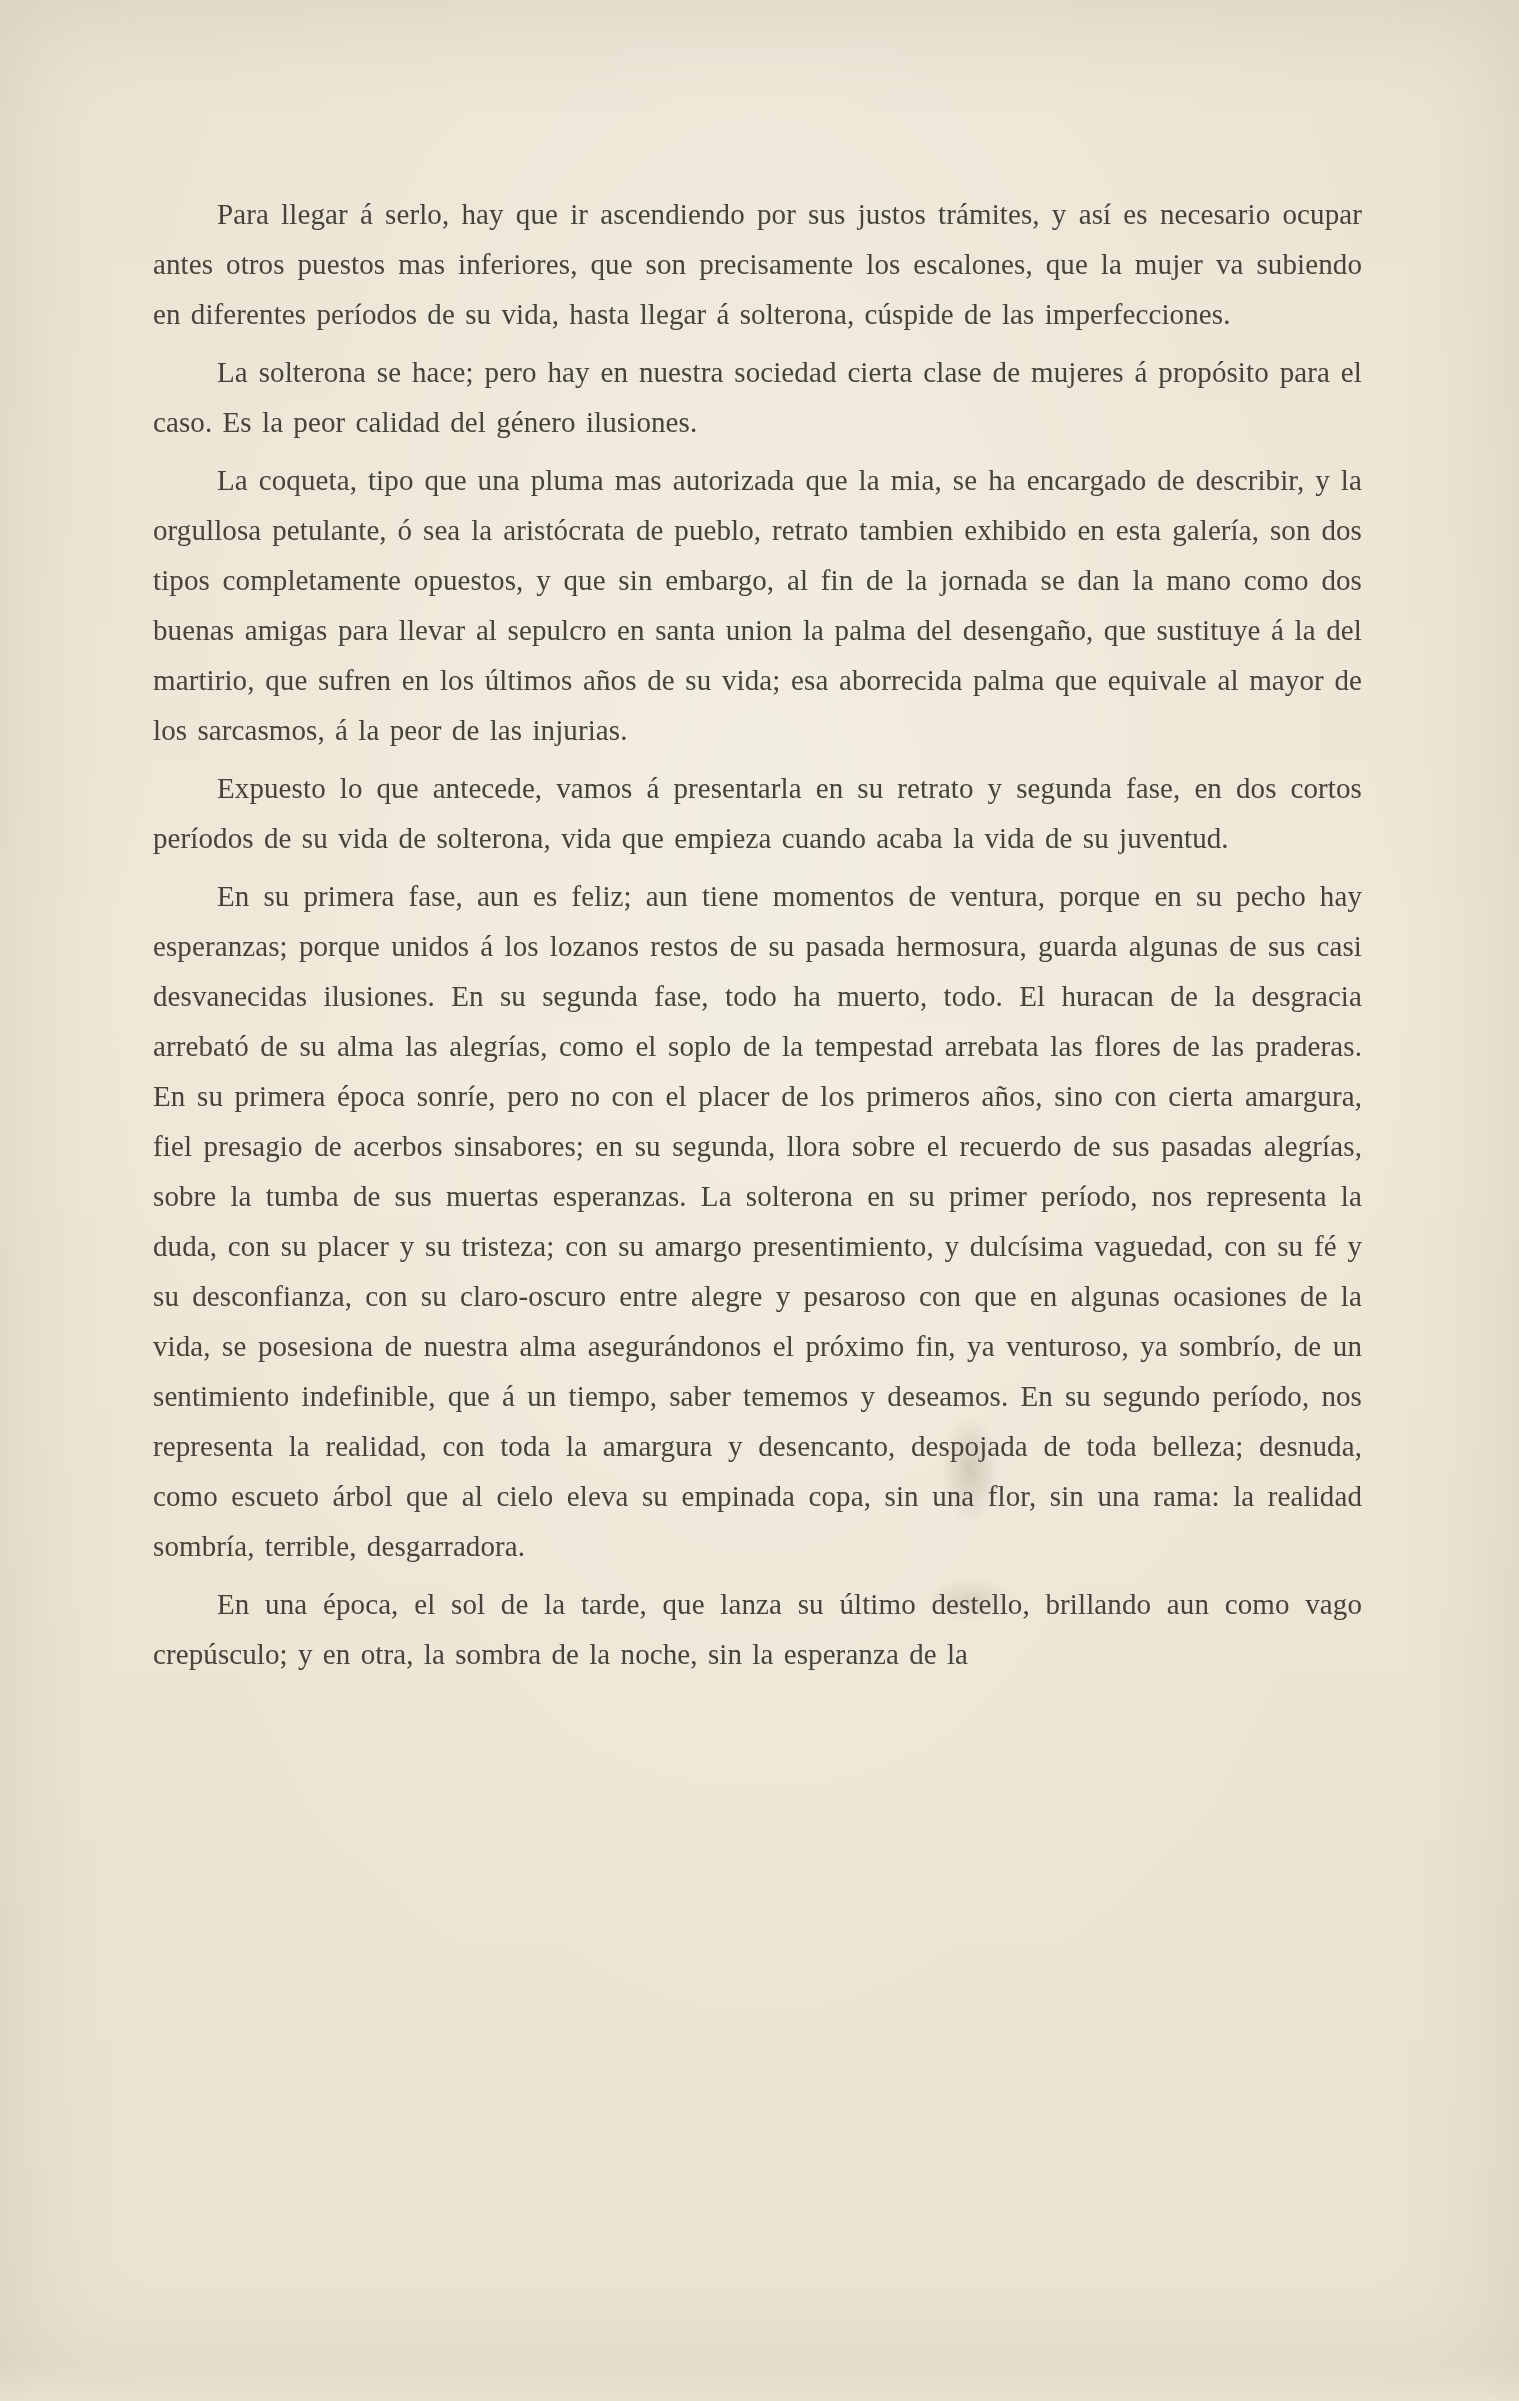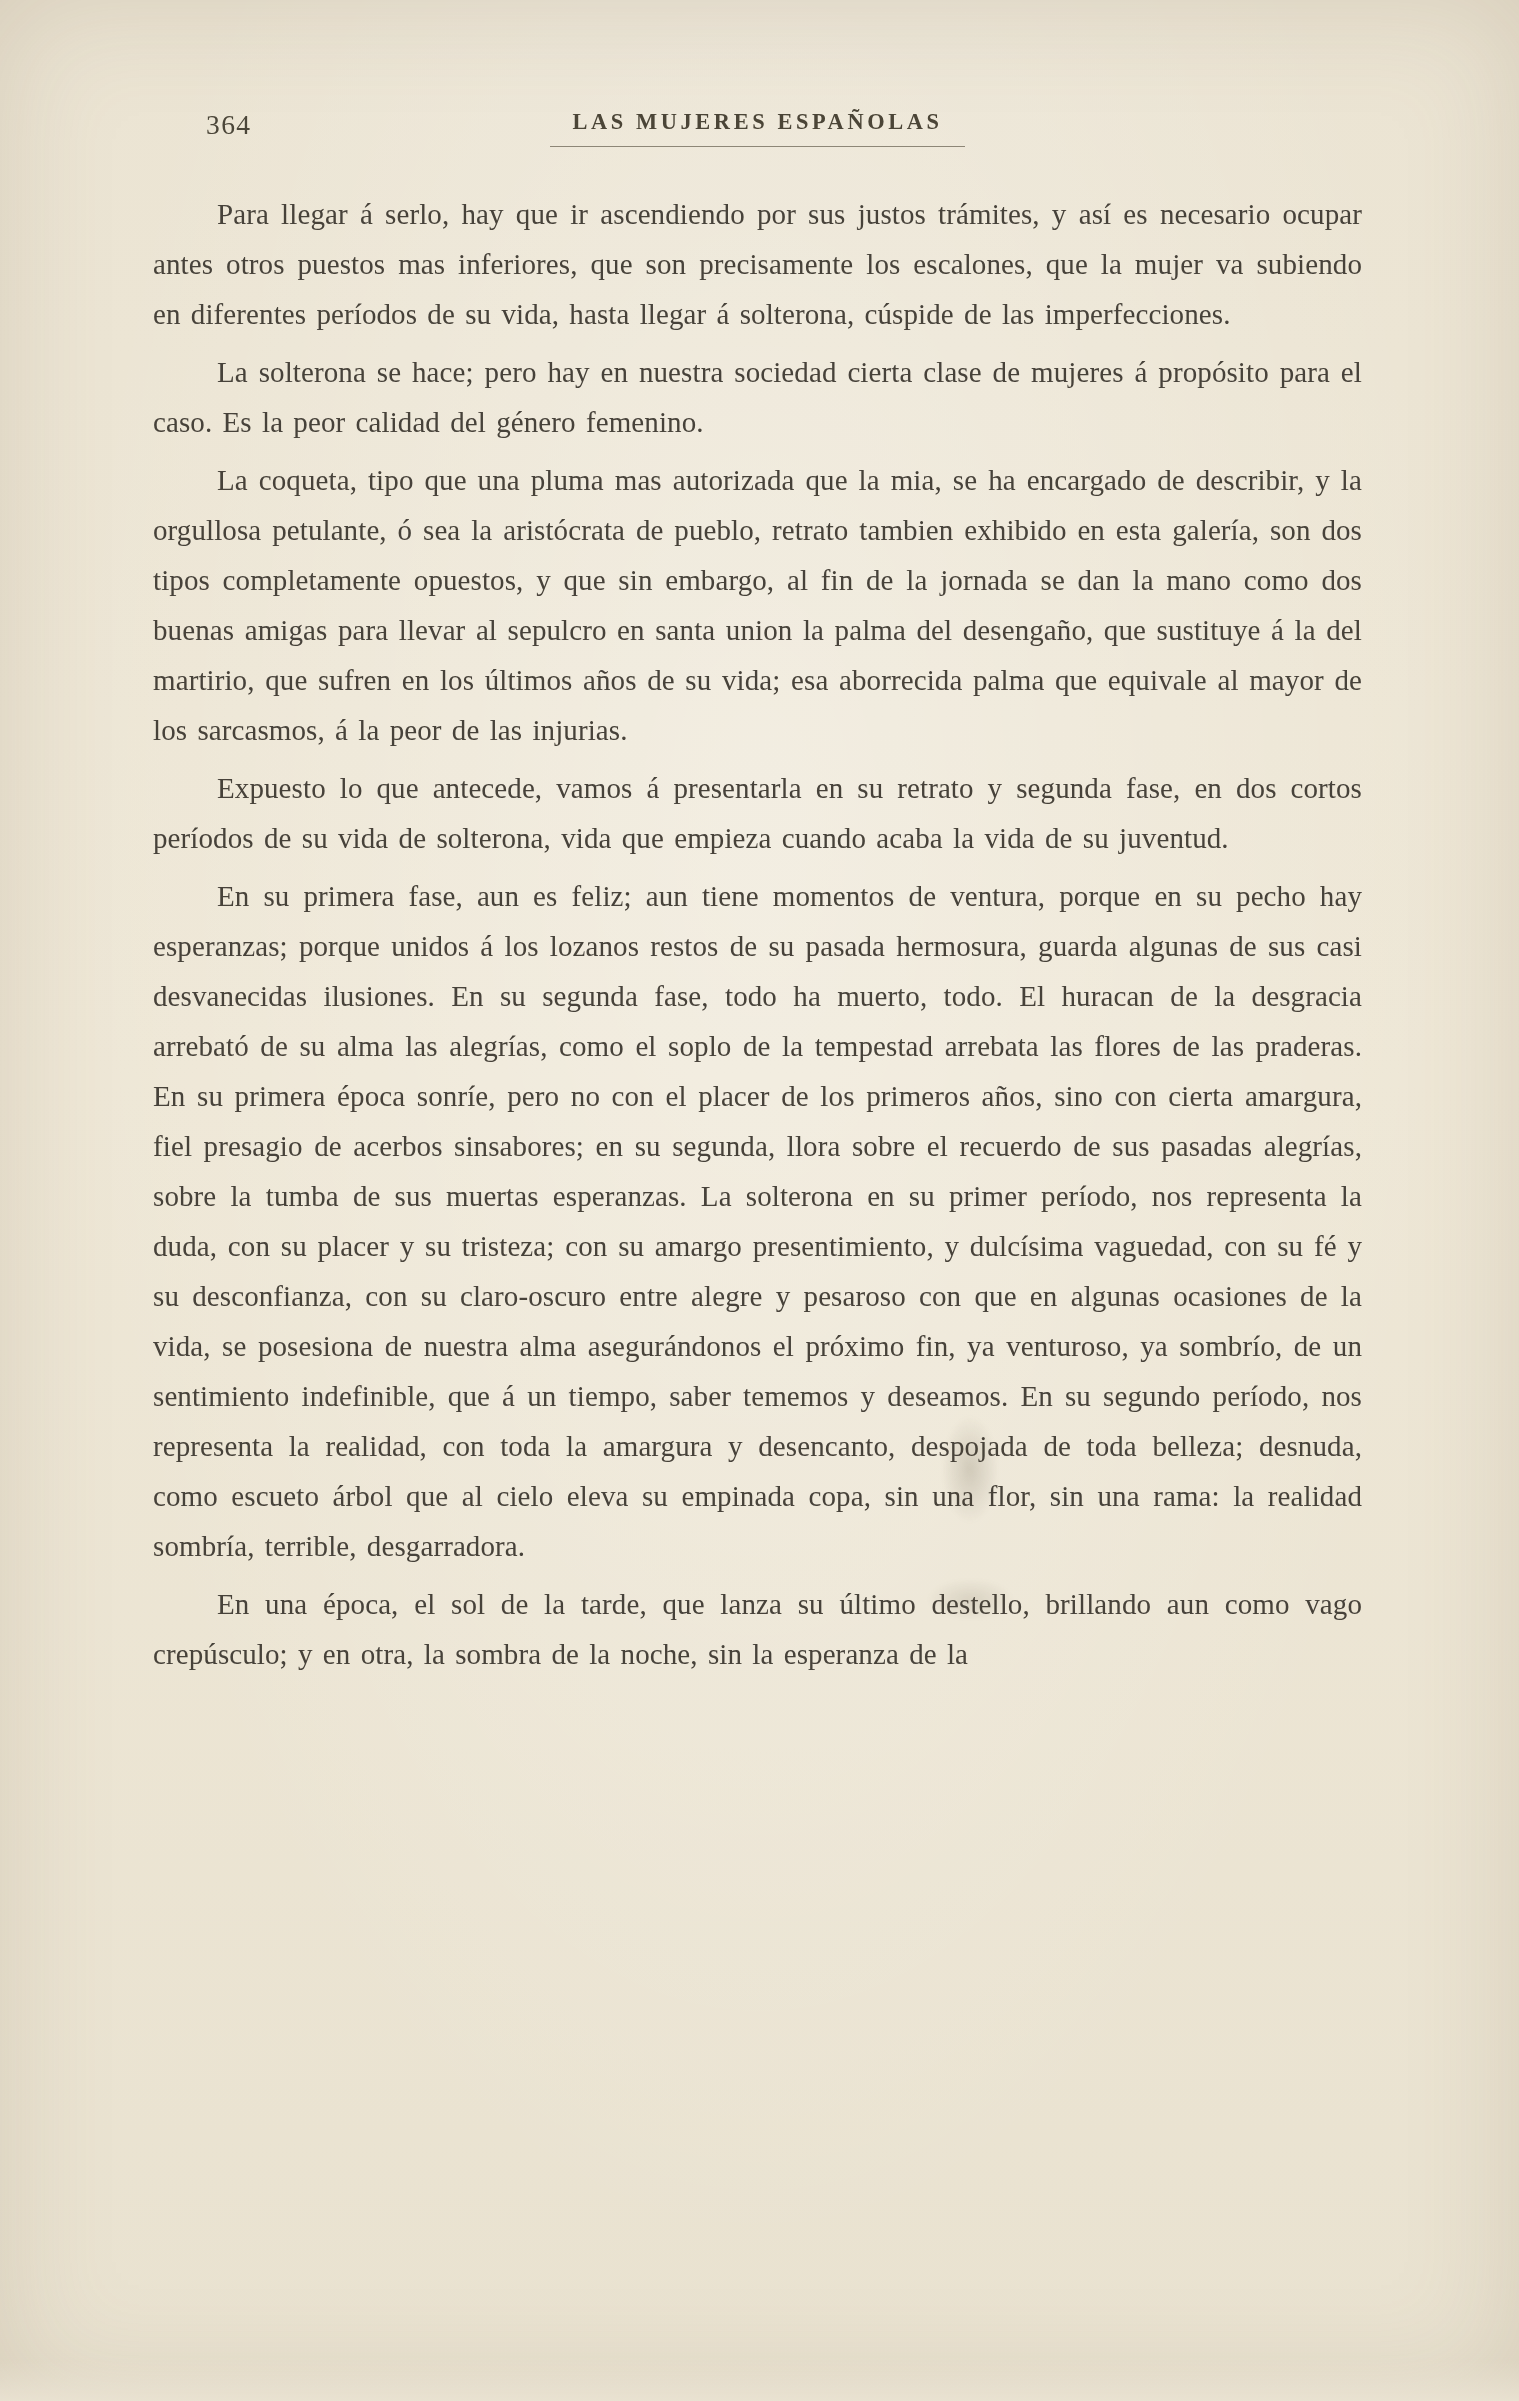--- a/index.html
+++ b/index.html
@@ -97,30 +97,24 @@
     height: 41px;
     background: linear-gradient(180deg, rgba(235,228,212,0) 0%, rgba(235,228,212,0.85) 100%);
     pointer-events: none;
   }
 </style>
 </head>
 <body>
 
 <div class="page">
 
-  <header class="page-header">
-    <div class="page-number">364</div>
-    <div class="title-wrap">
-      <span class="running-title">LAS MUJERES ESPAÑOLAS</span>
-    </div>
-  </header>
 
   <main class="text-block">
     <p>Para llegar á serlo, hay que ir ascendiendo por sus justos trámites, y así es necesario ocupar antes otros puestos mas inferiores, que son precisamente los escalones, que la mujer va subiendo en diferentes períodos de su vida, hasta llegar á solterona, cúspide de las imperfecciones.</p>
-    <p>La solterona se hace; pero hay en nuestra sociedad cierta clase de mujeres á propósito para el caso. Es la peor calidad del género femenino.</p>
+    <p>La solterona se hace; pero hay en nuestra sociedad cierta clase de mujeres á propósito para el caso. Es la peor calidad del género ilusiones.</p>
     <p>La coqueta, tipo que una pluma mas autorizada que la mia, se ha encargado de describir, y la orgullosa petulante, ó sea la aristócrata de pueblo, retrato tambien exhibido en esta galería, son dos tipos completamente opuestos, y que sin embargo, al fin de la jornada se dan la mano como dos buenas amigas para llevar al sepulcro en santa union la palma del desengaño, que sustituye á la del martirio, que sufren en los últimos años de su vida; esa aborrecida palma que equivale al mayor de los sarcasmos, á la peor de las injurias.</p>
     <p>Expuesto lo que antecede, vamos á presentarla en su retrato y segunda fase, en dos cortos períodos de su vida de solterona, vida que empieza cuando acaba la vida de su juventud.</p>
     <p>En su primera fase, aun es feliz; aun tiene momentos de ventura, porque en su pecho hay esperanzas; porque unidos á los lozanos restos de su pasada hermosura, guarda algunas de sus casi desvanecidas ilusiones. En su segunda fase, todo ha muerto, todo. El huracan de la desgracia arrebató de su alma las alegrías, como el soplo de la tempestad arrebata las flores de las praderas. En su primera época sonríe, pero no con el placer de los primeros años, sino con cierta amargura, fiel presagio de acerbos sinsabores; en su segunda, llora sobre el recuerdo de sus pasadas alegrías, sobre la tumba de sus muertas esperanzas. La solterona en su primer período, nos representa la duda, con su placer y su tristeza; con su amargo presentimiento, y dulcísima vaguedad, con su fé y su desconfianza, con su claro-oscuro entre alegre y pesaroso con que en algunas ocasiones de la vida, se posesiona de nuestra alma asegurándonos el próximo fin, ya venturoso, ya sombrío, de un sentimiento indefinible, que á un tiempo, saber tememos y deseamos. En su segundo período, nos representa la realidad, con toda la amargura y desencanto, despojada de toda belleza; desnuda, como escueto árbol que al cielo eleva su empinada copa, sin una flor, sin una rama: la realidad sombría, terrible, desgarradora.</p>
     <p>En una época, el sol de la tarde, que lanza su último destello, brillando aun como vago crepúsculo; y en otra, la sombra de la noche, sin la esperanza de la</p>
   </main>
 
   <div class="ink-smudge"></div>
   <div class="ink-smudge-2"></div>
   <div class="bottom-fade"></div>
 

